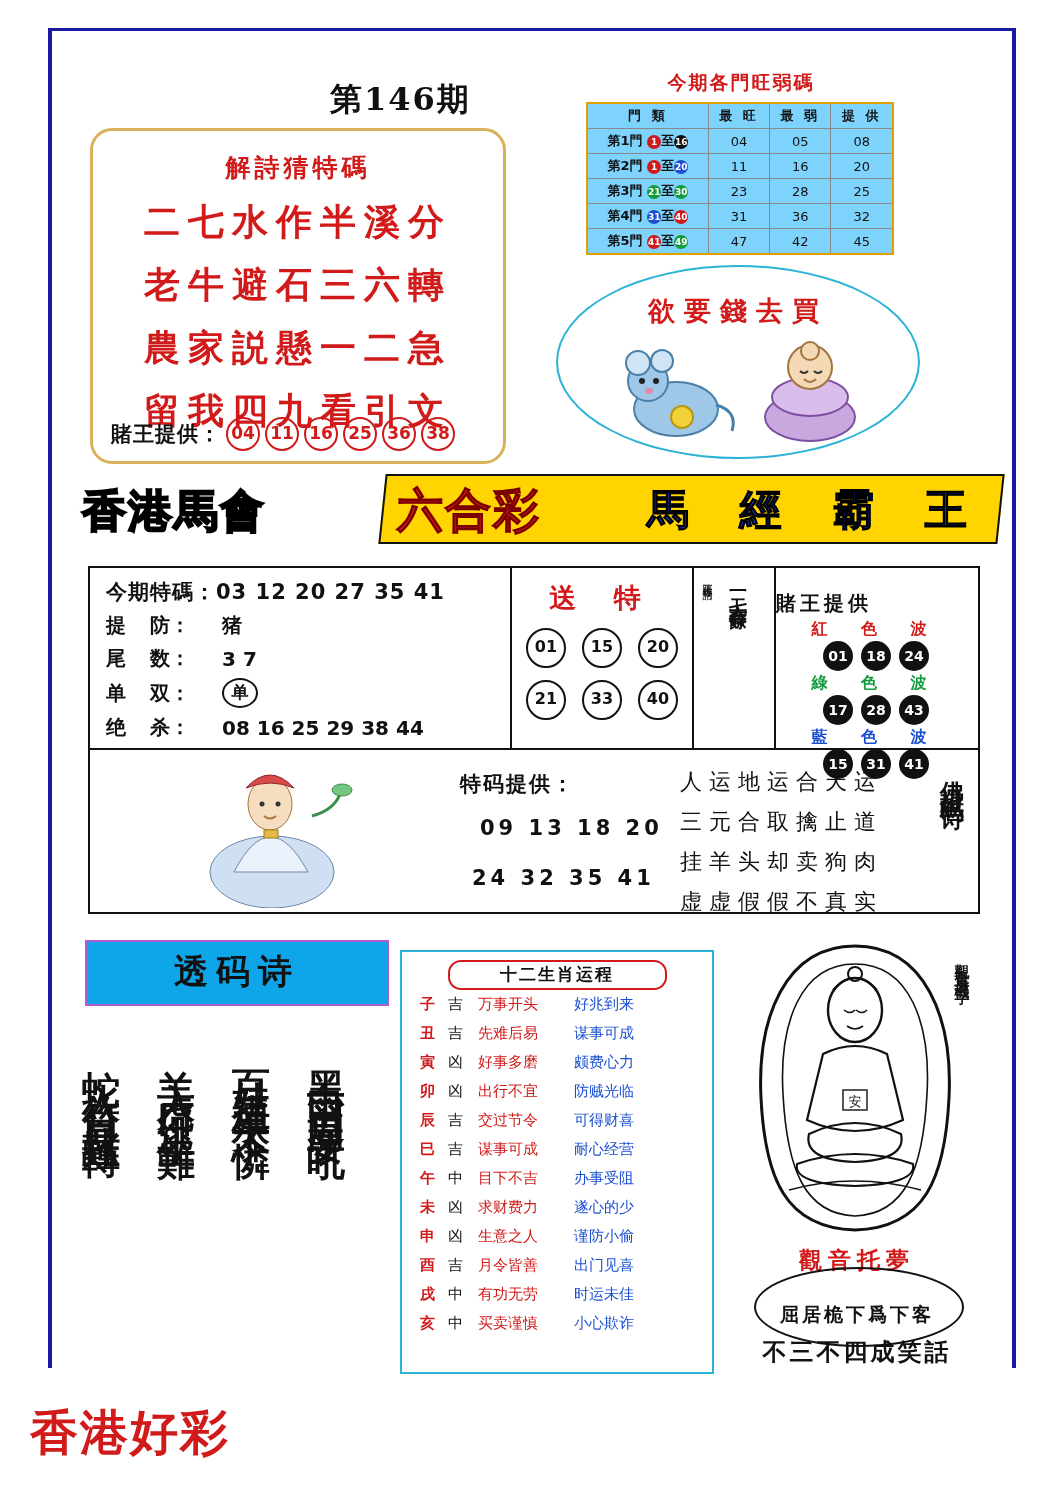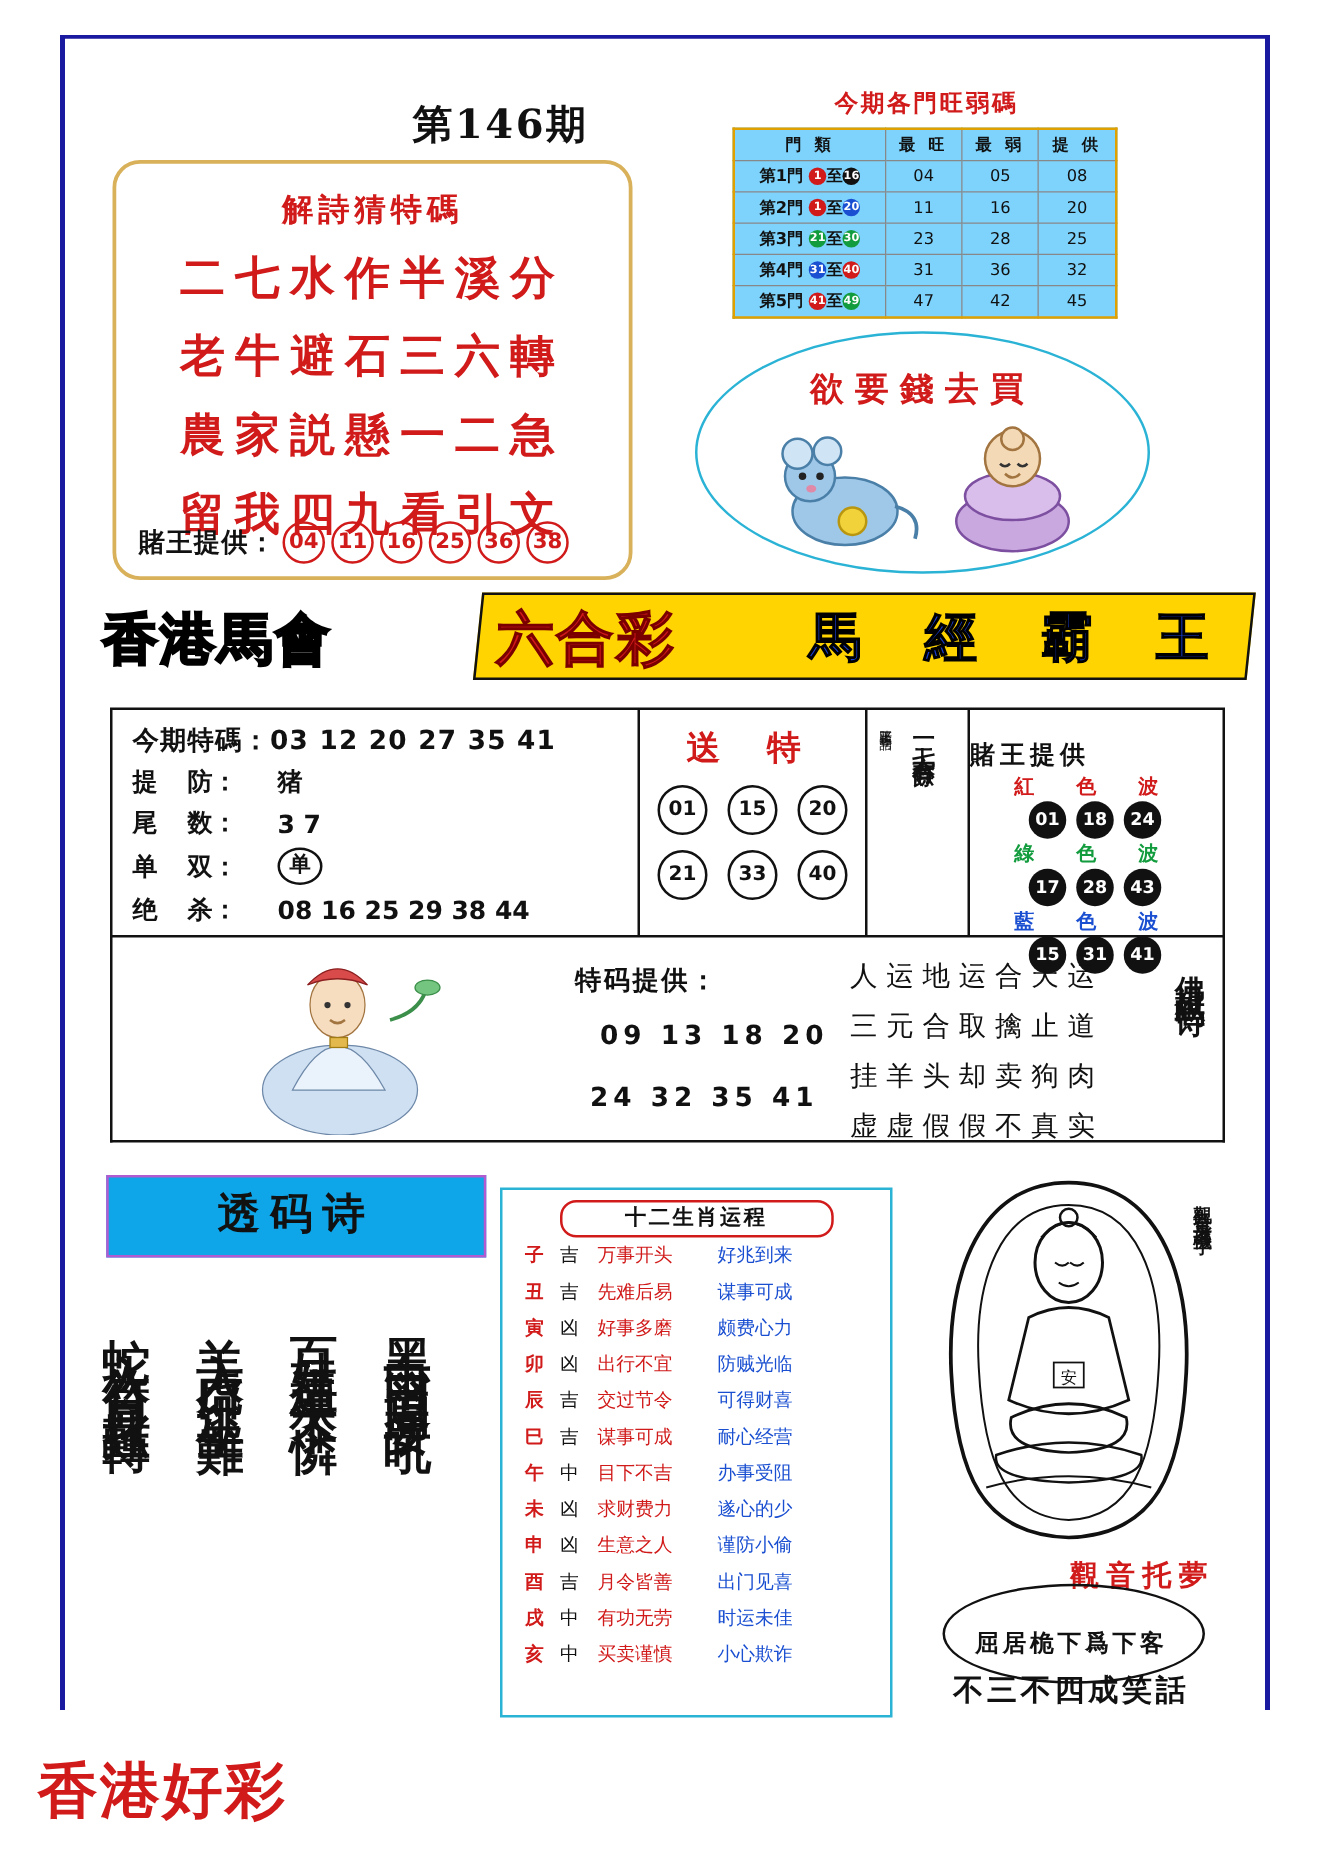--- a/index.html
+++ b/index.html
@@ -132,21 +132,21 @@
      text-align:center;line-height:24px;font-size:17px;font-weight:bold;color:#111;letter-spacing:2px;}
   .zrow{display:flex;align-items:center;height:29px;padding-left:18px;font-size:15px;}
   .zrow .zc{width:28px;color:#d11a1a;font-weight:bold;}
   .zrow .zj{width:30px;color:#111;}
   .zrow .zt1{width:96px;color:#d11a1a;}
   .zrow .zt2{color:#1a4fd1;}
 
   
   .bd{position:absolute;left:745px;top:938px;width:220px;height:300px;}
   .bd-sub{position:absolute;left:742px;top:1245px;width:230px;height:122px;}
-  .bd-title{text-align:right;font-size:23px;font-weight:bold;color:#d11a1a;letter-spacing:6px;
+  .bd-title{text-align:center;font-size:23px;font-weight:bold;color:#d11a1a;letter-spacing:6px;
     font-family:"DejaVu Serif","Liberation Serif",serif;}
   .bd-l1{text-align:center;font-size:19px;color:#111;letter-spacing:3px;margin-top:26px;font-weight:bold;font-family:Liberation Serif, serif;}
   .bd-l2{text-align:center;font-size:24px;color:#111;letter-spacing:3px;margin-top:8px;font-weight:bold;}
   .bd-ell{position:absolute;left:12px;top:22px;width:206px;height:76px;border:2px solid #111;border-radius:50%;}
   .side-v{position:absolute;left:952px;top:952px;writing-mode:vertical-rl;text-orientation:upright;
     font-size:15px;color:#111;font-weight:bold;letter-spacing:4px;}
 
   
   .foot{position:absolute;left:30px;top:1395px;width:1000px;height:70px;}
   .foot-a{position:absolute;left:0;top:6px;font-size:48px;font-weight:bold;color:#d11a1a;

